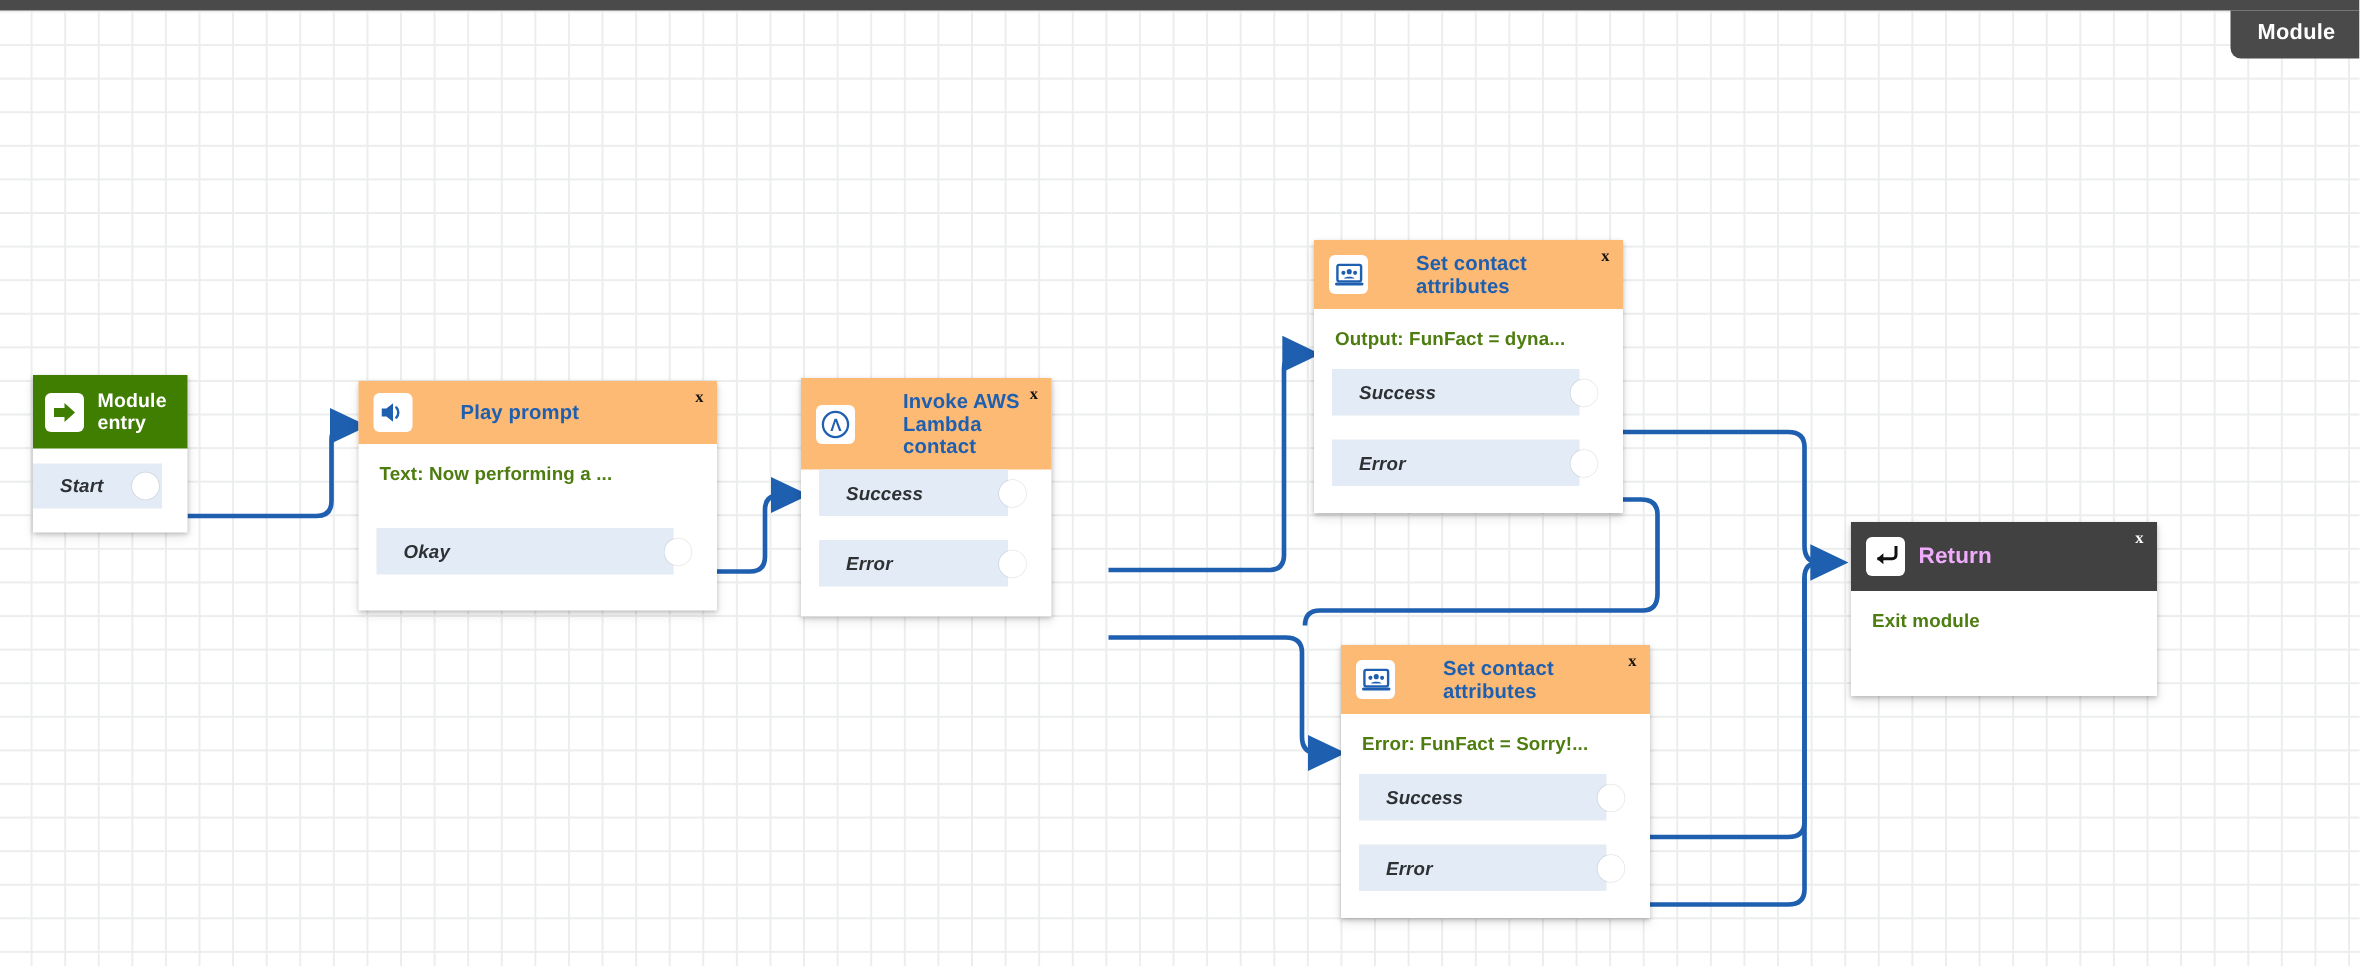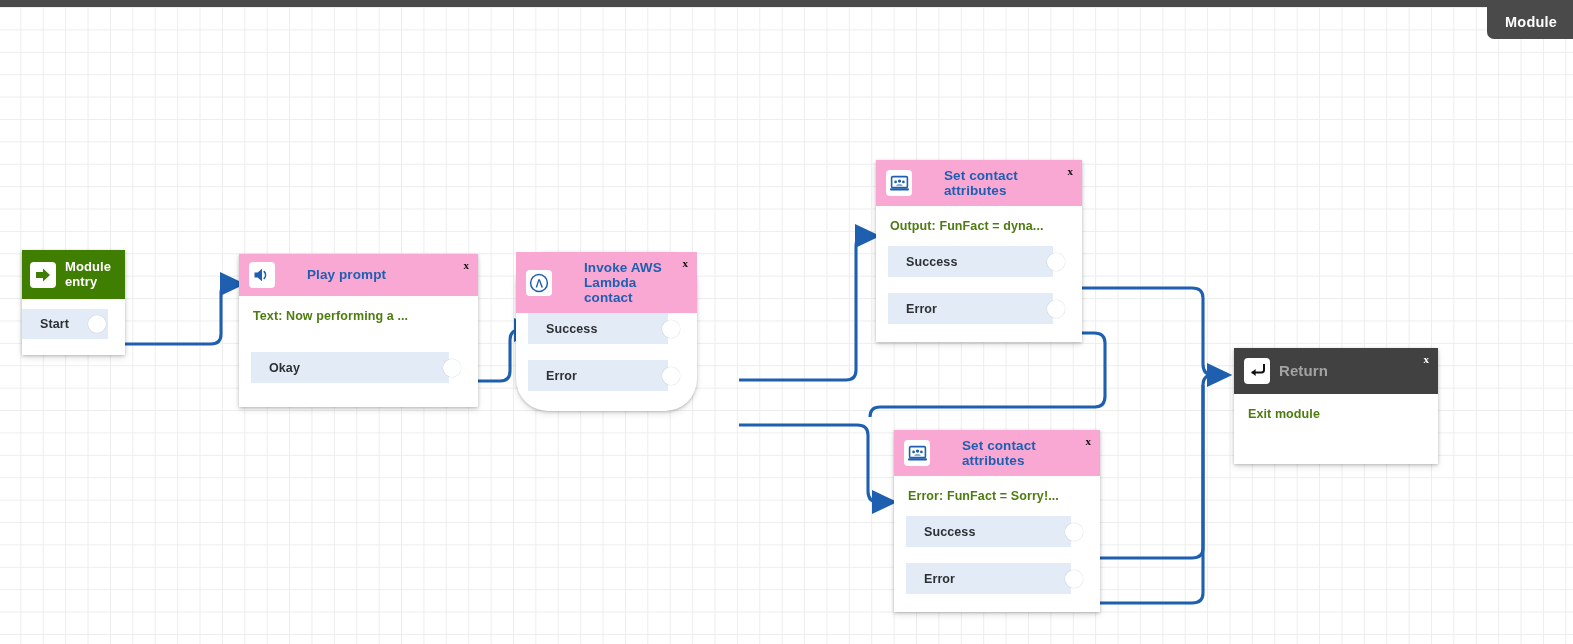--- a/index.html
+++ b/index.html
@@ -47,50 +47,50 @@
     box-sizing:border-box;
   }
   .node-hd{
     position:relative;
     display:flex;align-items:center;
     gap:9px;
     padding:8px 10px;
     min-height:40px;
     box-sizing:border-box;
   }
-  .hd-blue{background:#f9a8d4;gap:32px;}
+  .hd-blue{background:#fdba74;gap:32px;}
   .hd-green{background:#3f7e00;}
   .hd-dark{background:#414141;}
   .ico{
     width:26px;height:26px;min-width:26px;
     background:#ffffff;border-radius:4px;
     display:flex;align-items:center;justify-content:center;
   }
   .hd-blue .ico{background:#ffffff;}
   .node-title{
     font-size:13.5px;font-weight:700;line-height:1.12;
     letter-spacing:.1px;
   }
   .hd-blue .node-title{color:#1f5fb0;}
   .hd-green .node-title{color:#ffffff;}
-  .hd-dark .node-title{color:#a3a3a3;font-size:15px;}
+  .hd-dark .node-title{color:#f0abfc;font-size:15px;}
   .xbtn{
     position:absolute;top:5px;right:9px;
     font-size:11px;font-weight:700;
     font-family:"Liberation Serif", serif;
     color:#111;
   }
   .hd-dark .xbtn{color:#ffffff;}
   .node-desc{
     padding:13px 14px 13px 14px;
     font-size:12.5px;font-weight:700;color:#4d7c0f;
     letter-spacing:.1px;
     white-space:nowrap;overflow:hidden;
   }
-  .ports{padding:0 17px 18px 0;}
+  .ports{padding:0 17px 18px 0;font-style:italic;}
   .port{
     position:relative;
     background:#e3ecf6;
     height:31px;
     margin:0 12px 12px 12px;
     display:flex;align-items:center;
     padding-left:18px;
     box-sizing:border-box;
   }
   .port.nomargin-b{margin-bottom:0;margin-top:16px;}
@@ -107,21 +107,21 @@
   
   #node-entry{left:22px;top:250px;width:103px;}
   #node-entry .node-hd{padding:7px 8px;min-height:49px;}
   #node-entry .node-title{font-size:13px;color:#fff;}
   #node-entry .ports{padding-bottom:16px;}
   #node-entry .port{margin:10px 0 0 0;padding-left:18px;height:30px;}
 
   #node-play{left:239px;top:254px;width:239px;}
   #node-play .ports{padding-bottom:24px;}
 
-  #node-lambda{left:516px;top:252px;width:181px;border-radius:32px;}
+  #node-lambda{left:534px;top:252px;width:167px;}
   #node-lambda .ports{padding-bottom:20px;}
 
   #node-sca1{left:876px;top:160px;width:206px;}
   #node-sca1 .ports{padding-bottom:18px;}
 
   #node-sca2{left:894px;top:430px;width:206px;}
   #node-sca2 .ports{padding-bottom:18px;}
 
   #node-return{left:1234px;top:348px;width:204px;}
   #node-return .node-hd{min-height:46px;}

